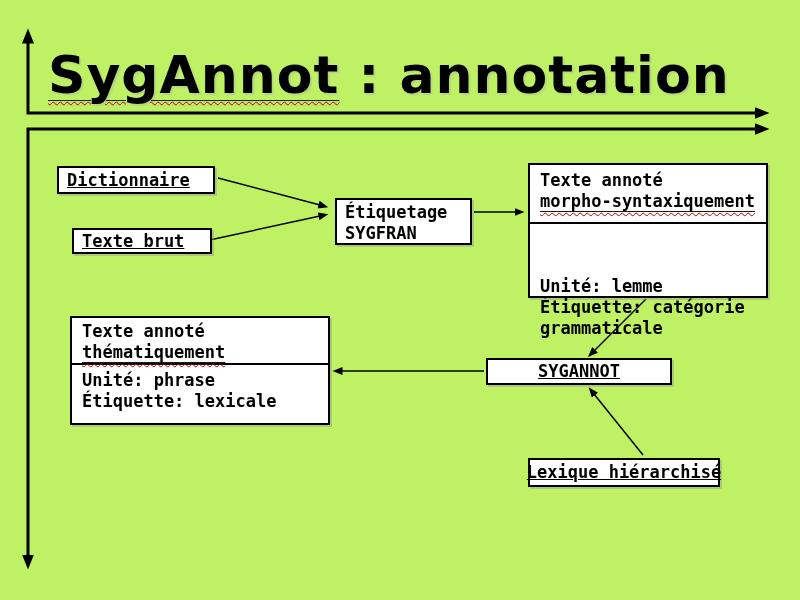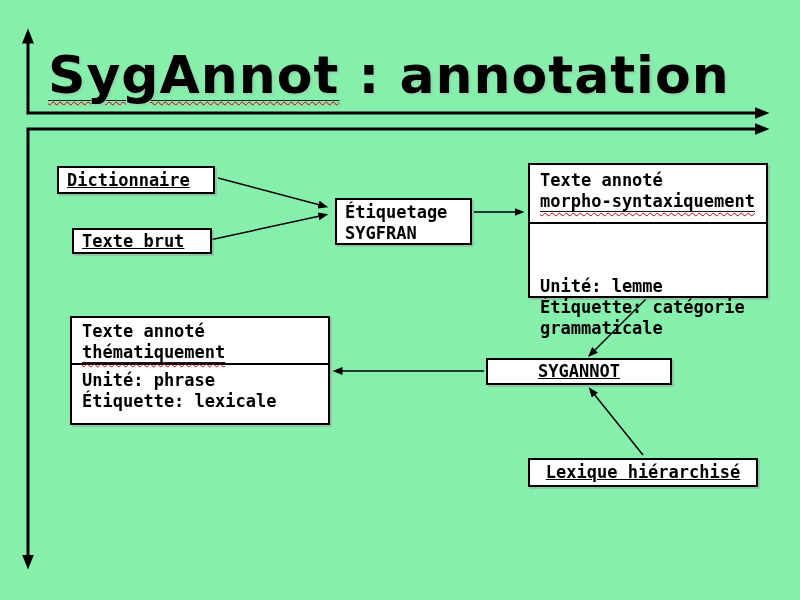--- a/index.html
+++ b/index.html
@@ -1,17 +1,17 @@
 <!DOCTYPE html>
 <html><head>
 <meta charset="utf-8">
 <style>
   html,body { margin:0; padding:0; background:#ffffff; }
   .slide {
-    position:relative; width:800px; height:600px; background:#86efac;
+    position:relative; width:800px; height:600px; background:#bef264;
     font-family:"DejaVu Sans Mono","Liberation Mono",monospace;
     overflow:hidden; color:#000000;
   }
   .arrow-layer { position:absolute; left:0; top:0; width:800px; height:600px; pointer-events:none; }
 
   .slide-title {
     position:absolute; left:48px; top:48px; margin:0;
     font-family:"DejaVu Sans","Liberation Sans",sans-serif;
     font-weight:bold; font-size:52px; line-height:1.05; letter-spacing:1px;
     color:#000000; white-space:nowrap;
@@ -42,21 +42,21 @@
   #box-dictionnaire { left:57px;  top:166px; width:158px; height:28px; }
   #box-texte-brut   { left:72px;  top:228px; width:140px; height:26px; }
   #box-etiquetage   { left:335px; top:198px; width:137px; height:47px; padding:2px 8px; }
   #box-morpho       { left:528px; top:163px; width:240px; height:135px; }
   #box-morpho .sec.top    { height:59px; padding:5px 0 0 10px; }
   #box-morpho .sec.bottom { padding:8px 0 0 10px;margin-top:44px; }
   #box-thematique   { left:70px;  top:316px; width:260px; height:109px; }
   #box-thematique .sec.top    { height:47px; padding:3px 0 0 10px; }
   #box-thematique .sec.bottom { padding:5px 0 0 10px; }
   #box-sygannot     { left:486px; top:358px; width:186px; height:27px; }
-  #box-lexique      { left:528px; top:458px; width:230px; height:29px; }
+  #box-lexique      { left:528px; top:458px; width:192px; height:29px; }
 </style>
 </head>
 <body>
 
 <div class="slide">
 
   <svg class="arrow-layer" width="800" height="600" viewBox="0 0 800 600" xmlns="http://www.w3.org/2000/svg">
     <defs>
       <marker id="ah-end" markerUnits="userSpaceOnUse" markerWidth="12" markerHeight="10" refX="1.5" refY="4" orient="auto">
         <path d="M0,0 L10,4 L0,8 Z" fill="#000000"></path>

